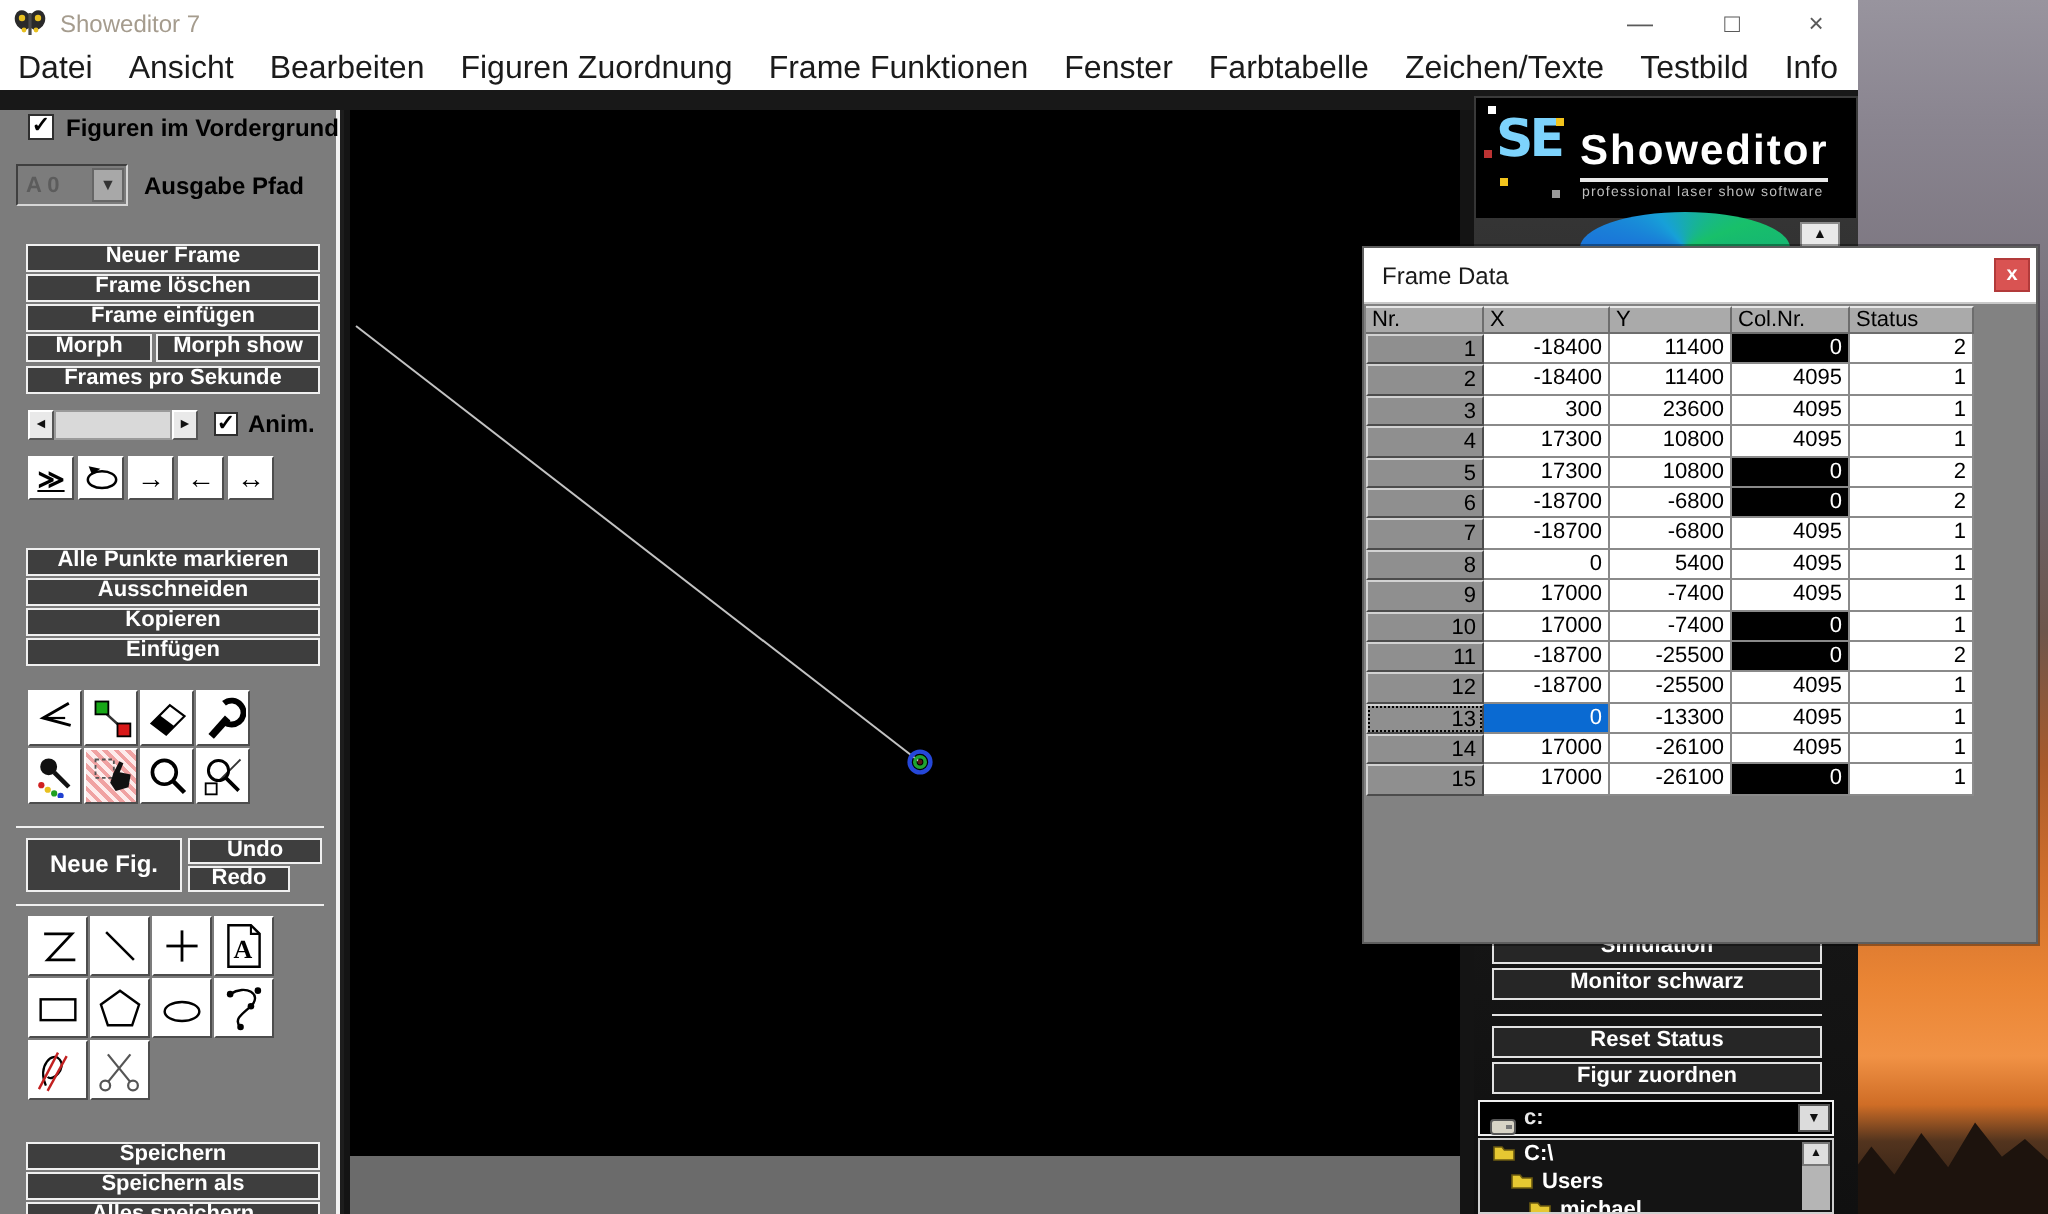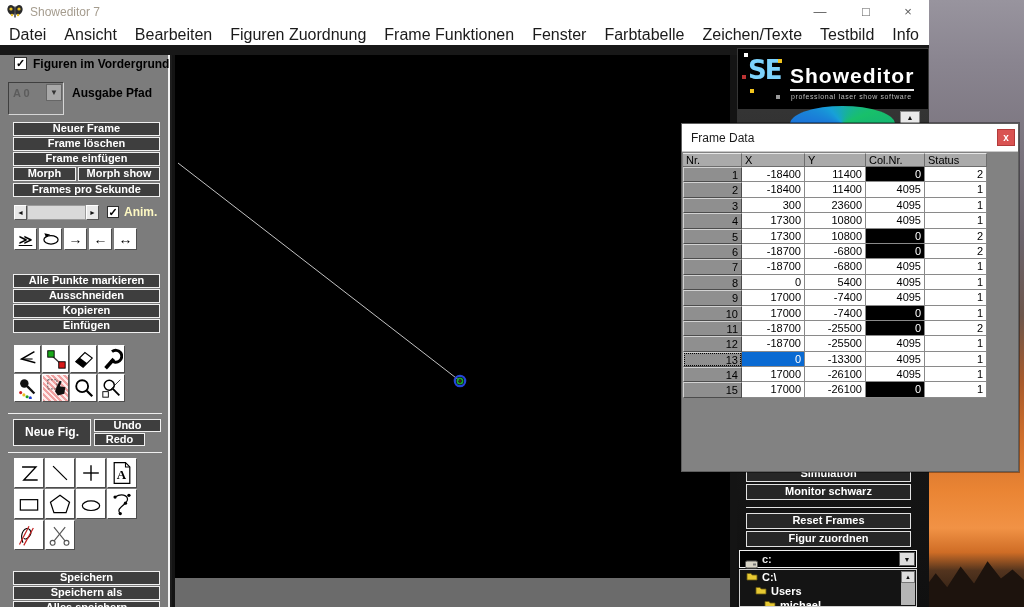--- a/index.html
+++ b/index.html
@@ -21,21 +21,21 @@
   #btn-min { left:798px; } #btn-max { left:844px; } #btn-close { left:886px; }
   #menubar { position:absolute; left:0; top:24px; width:929px; height:21px; background:#fff; display:flex; align-items:center; padding-left:9px; }
   .menu-item { font-size:16px; color:#1b1b1b; margin-right:18px; white-space:nowrap; }
   #topstrip { position:absolute; left:0; top:45px; width:929px; height:10px; background:#181818; }
 
   
   #sidebar { position:absolute; left:0; top:55px; width:170px; height:552px; background:#7c7c7c; border-right:2px solid #f2f2f2; }
   #client-gap { position:absolute; left:172px; top:55px; width:565px; height:552px; background:#141414; }
   .cb { position:absolute; width:13px; height:13px; background:#fff; border:1px solid #2e2e2e; color:#000; font:bold 11px/11px "Liberation Sans",sans-serif; text-align:center; }
   .sb-label { position:absolute; font:bold 12px/14px "Liberation Sans",sans-serif; color:#000; white-space:nowrap; }
-  #out-combo { position:absolute; left:8px; top:82px; width:56px; height:33px; background:#7c7c7c; border:1px solid; border-color:#3f3f3f #d6d6d6 #d6d6d6 #3f3f3f; }
+  #out-combo { position:absolute; left:8px; top:82px; width:56px; height:21px; background:#7c7c7c; border:1px solid; border-color:#3f3f3f #d6d6d6 #d6d6d6 #3f3f3f; }
   #out-combo-val { position:absolute; left:4px; top:3px; font:bold 11px/14px "Liberation Sans",sans-serif; color:#5c5c5c; }
   #out-combo-arrow { position:absolute; right:1px; top:1px; width:16px; height:17px; background:#a8a8a8; border:1px solid #666; color:#333; font-size:8px; line-height:16px; text-align:center; }
   .sb-btn { display:block; width:147px; height:14px; margin-bottom:1px; background:#3e3e3e; border:1px solid #f0f0f0; color:#fff; font:bold 11px/11px "Liberation Sans",sans-serif; text-align:center; }
   #frame-btns { position:absolute; left:13px; top:122px; }
   #morph-row { position:absolute; left:13px; top:167px; display:flex; gap:2px; }
   #morph-row .sb-btn { margin:0; }
   #fps-btn-wrap { position:absolute; left:13px; top:183px; }
   #anim-scroll { position:absolute; left:14px; top:205px; display:flex; }
   .scr-btn { width:13px; height:15px; background:#e9e9e9; border:1px solid; border-color:#fff #555 #555 #fff; font-size:7px; line-height:13px; text-align:center; color:#111; }
   #anim-track { width:59px; height:15px; background:#d9d9d9; border:1px solid #9a9a9a; }
@@ -160,21 +160,21 @@
       <div id="fps-btn-wrap" style="top:128px;">
         <div class="sb-btn">Frames pro Sekunde</div>
       </div>
 
       <div id="anim-scroll" style="top:150px;">
         <div class="scr-btn">◄</div>
         <div id="anim-track"></div>
         <div class="scr-btn">►</div>
       </div>
       <div class="cb" style="left:107px;top:151px;width:12px;height:12px;">✓</div>
-      <div class="sb-label" style="left:124px;top:150px;color:#fef9c3;">Anim.</div>
+      <div class="sb-label" style="left:124px;top:150px;color:#000000;">Anim.</div>
 
       <div id="playback-row" style="top:173px;">
           <div class="pb-btn">
             <span class="skip-g">≫</span>
           </div>
           <div class="pb-btn">
             <svg width="20" height="20" viewBox="0 0 24 24">
               <ellipse cx="12" cy="13" rx="8.5" ry="5" fill="none" stroke="#000" stroke-width="1.5"></ellipse>
               <polygon points="4,5 11,6.5 6,10" fill="#000"></polygon>
             </svg>
@@ -358,21 +358,21 @@
         <span id="logo-tag">professional laser show software</span>
       </div>
       <div id="pie-wrap">
           <div id="pie"></div>
         </div>
       <div id="panel-scrollup">▲</div>
 
       <div class="rp-btn" style="top:418px;">Simulation</div>
       <div class="rp-btn" style="top:436px;">Monitor schwarz</div>
       <div id="rp-divider"></div>
-      <div class="rp-btn" style="top:465px;">Reset Frames</div>
+      <div class="rp-btn" style="top:465px;">Reset Status</div>
       <div class="rp-btn" style="top:483px;">Figur zuordnen</div>
 
       <div id="drive-combo">
         <span id="drive-icon">
           <svg width="13" height="9">
               <rect x="0.5" y="1" width="12" height="7" rx="1.5" fill="#d8d4c6" stroke="#555"></rect>
               <rect x="8" y="3.5" width="3" height="2" fill="#777"></rect>
             </svg>
         </span>
         <span id="drive-label">c:</span>

